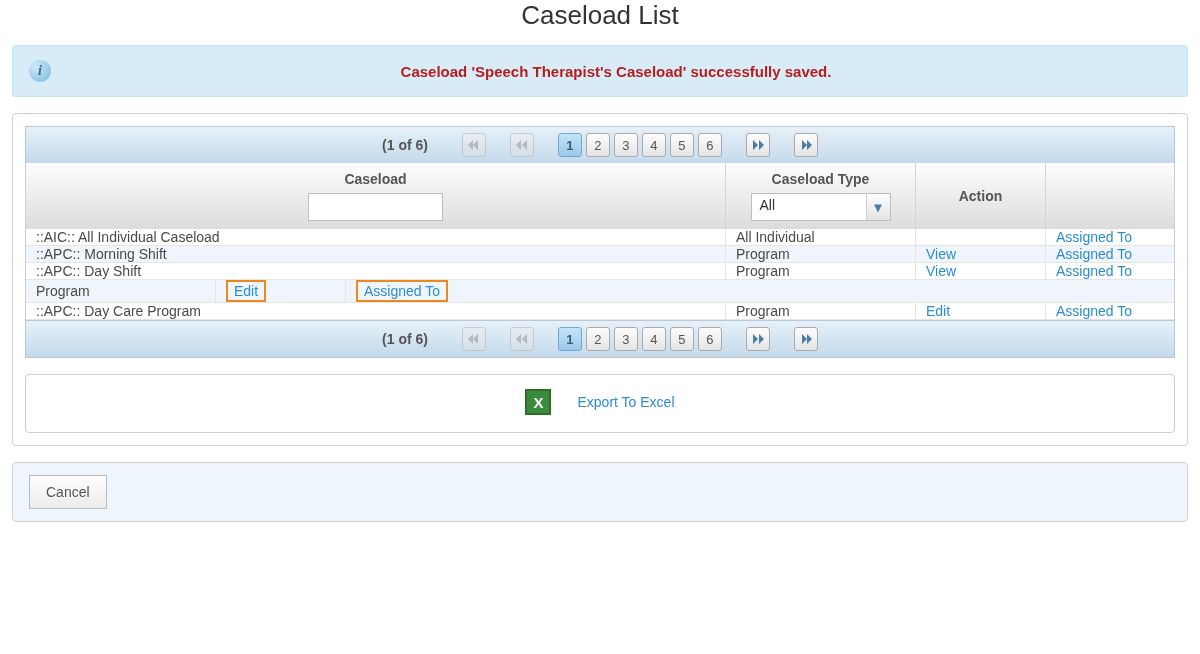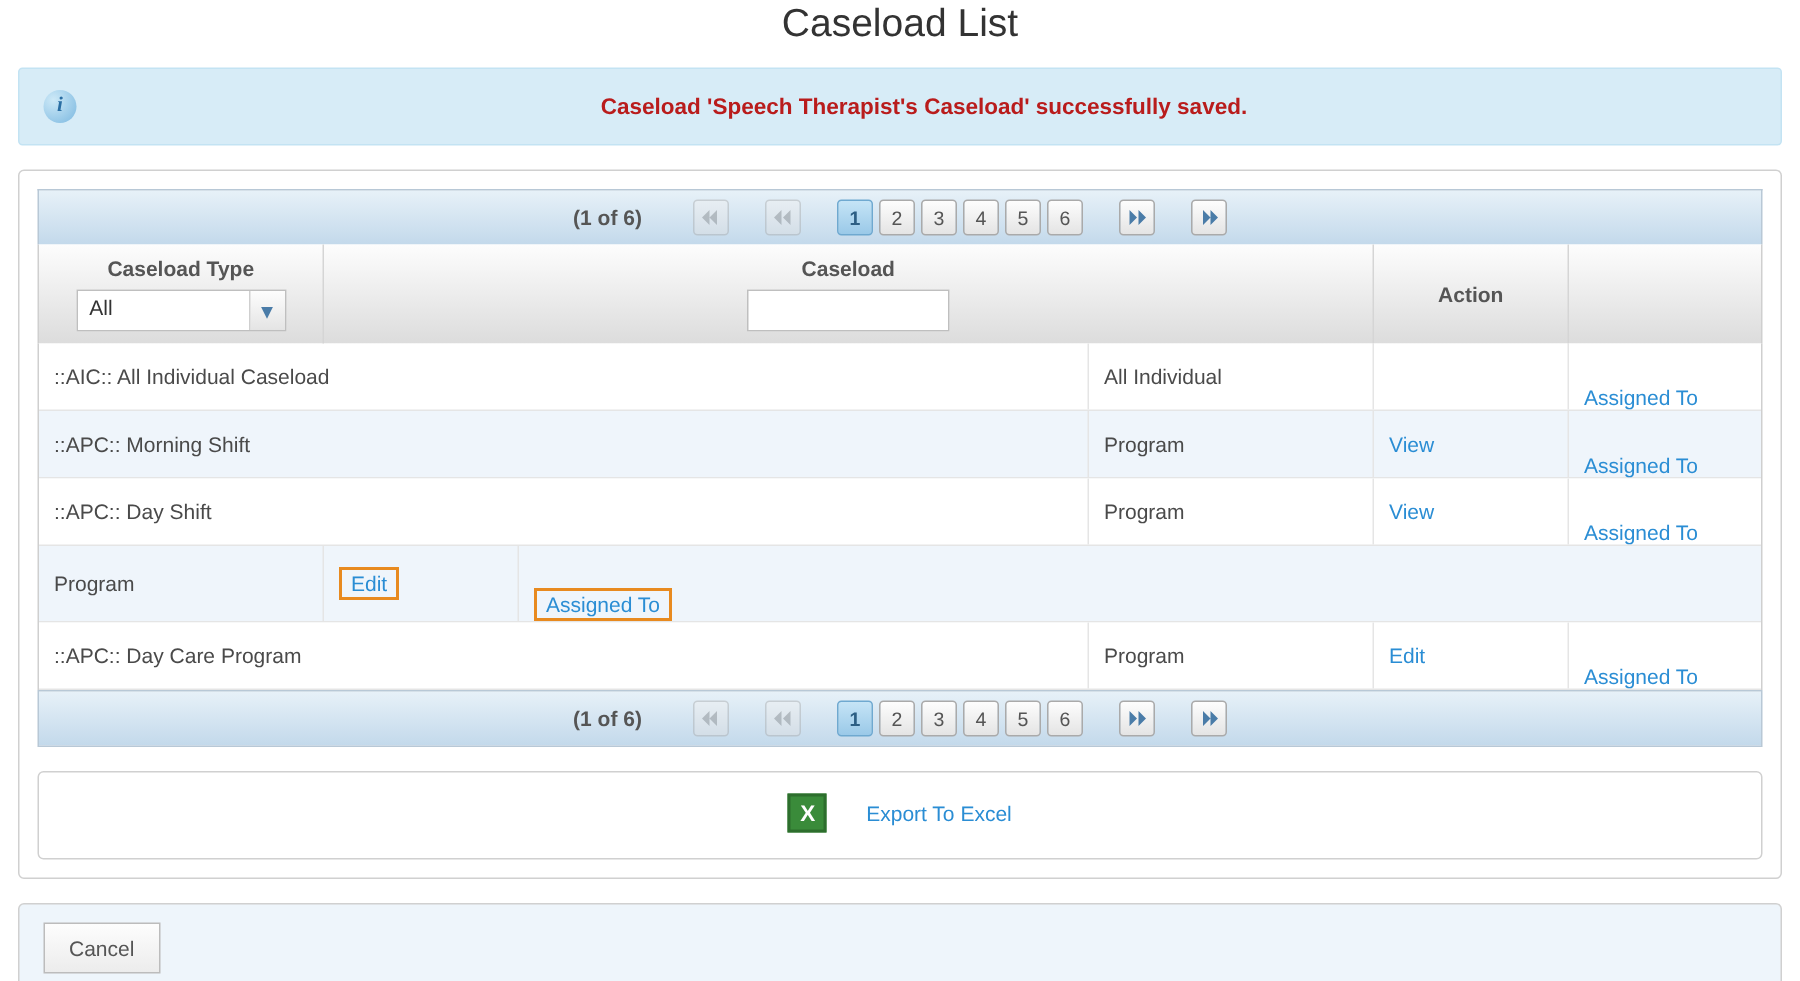--- a/index.html
+++ b/index.html
@@ -112,21 +112,21 @@
     display: flex;
     flex-direction: column;
     align-items: center;
     justify-content: center;
     gap: 6px;
   }
   .th:last-child { border-right: none; }
   .col-caseload   { flex: 0 0 700px; }
   .col-type       { flex: 0 0 190px; }
   .col-action     { flex: 0 0 130px; }
-  .col-assigned   { flex: 1; margin-top: 28px; }
+  .col-assigned   { flex: 1; }
   .filter-input {
     width: 135px;
     height: 28px;
     border: 1px solid #bfbfbf;
     padding: 2px 6px;
     font-size: 14px;
   }
   .filter-select-wrap {
     display: flex;
     width: 140px;
@@ -263,30 +263,30 @@
         </svg>
     </span>
     <span class="pg-btn">
       <svg width="14" height="10">
           <path d="M13 0v10M8 5l-5 5V0zM13 5l-5 5V0z" fill="#4a7ca8"></path>
         </svg>
     </span>
   </div>
 
   <div class="table-head">
+    <div class="th col-caseload">
+      <span>Caseload</span>
+      <input class="filter-input" value="" style="">
+    </div>
     <div class="th col-type">
       <span>Caseload Type</span>
       <div class="filter-select-wrap">
         <div class="filter-select-val">All</div>
         <div class="filter-select-btn">▾</div>
       </div>
-    </div>
-    <div class="th col-caseload">
-      <span>Caseload</span>
-      <input class="filter-input" value="" style="">
     </div>
     <div class="th col-action">
       <span>Action</span>
     </div>
     <div class="th col-assigned"></div>
   </div>
 
   <div class="tbody">
       <div class="row even">
         <div class="td col-caseload">::AIC:: All Individual Caseload</div>

